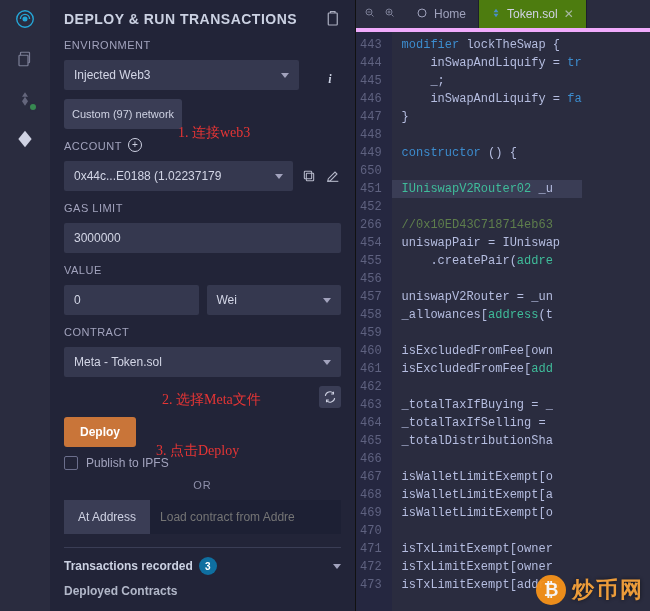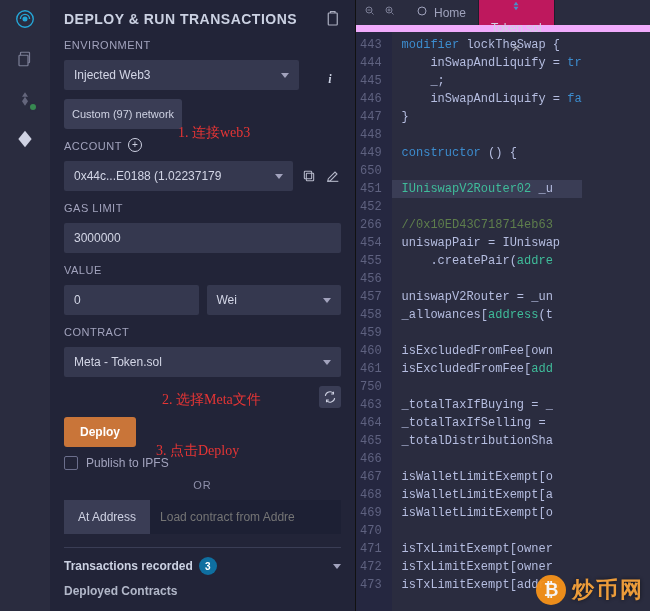--- a/index.html
+++ b/index.html
@@ -95,24 +95,24 @@
     display:flex; align-items:center; justify-content:space-between;
     color:#cbd1e2; font-size:12px; font-weight:600;
   }
   .count-badge {
     width:18px; height:18px; border-radius:50%;
     background:#0f6fa0; color:#fff; font-size:10px; font-weight:600;
     display:flex; align-items:center; justify-content:center; margin-left:6px;
   }
   
   .editor { flex:1; background:#2a2c3f; display:flex; flex-direction:column; overflow:hidden; }
-  .tabs { display:flex; align-items:center; height:32px; background:#2a2c3f; border-bottom:7px solid #f0abfc; font-size:12px; }
+  .tabs { display:flex; align-items:center; height:32px; background:#2a2c3f; border-bottom:4px solid #f0abfc; font-size:12px; }
   .tabs .zoom { padding:0 8px; opacity:.7; display:flex; gap:8px; }
   .tab { padding:0 12px; height:100%; display:flex; align-items:center; gap:6px; color:#9fa2bc; border-right:1px solid #1c1e2e; }
-  .tab.active { background:#be185d; color:#cfd2e3;flex-direction:column; }
+  .tab.active { background:#4d7c0f; color:#cfd2e3; }
   .tab .close { opacity:.7; }
   .code-area { flex:1; display:flex; overflow:hidden; font-family: Consolas, 'Courier New', monospace; font-size:12px; line-height:18px; }
   .gutter { background:#252740; color:#5f6280; text-align:right; padding:4px 10px 4px 4px; user-select:none; }
   .gutter div { height:18px; }
   .code { padding:4px 0 4px 10px; white-space:pre; color:#b5bde0; }
   .code div { height:18px; }
   .code .kw { color:#3c8cceff; }
   .code .ty { color:#3fbc9a; }
   .code .cm { color:#5e7e4c; }
   .code .hl { background:#3a3d55; margin-left:-10px; padding-left:10px; }
@@ -293,21 +293,21 @@
         <div>452</div>
         <div>266</div>
         <div>454</div>
         <div>455</div>
         <div>456</div>
         <div>457</div>
         <div>458</div>
         <div>459</div>
         <div>460</div>
         <div>461</div>
-        <div>750</div>
+        <div>462</div>
         <div>463</div>
         <div>464</div>
         <div>465</div>
         <div>466</div>
         <div>467</div>
         <div>468</div>
         <div>469</div>
         <div>470</div>
         <div>471</div>
         <div>472</div>

